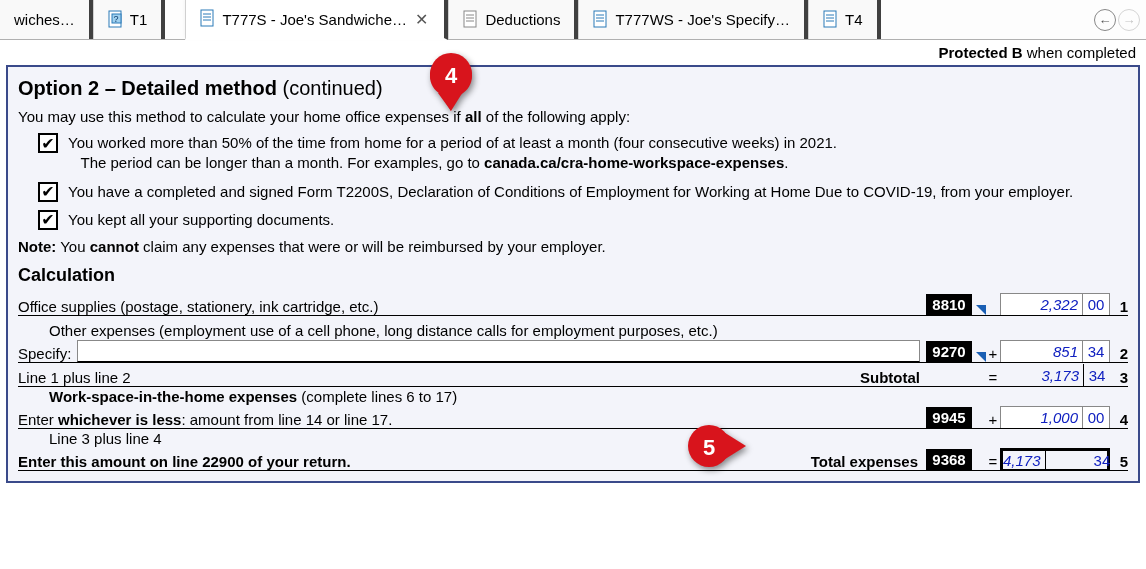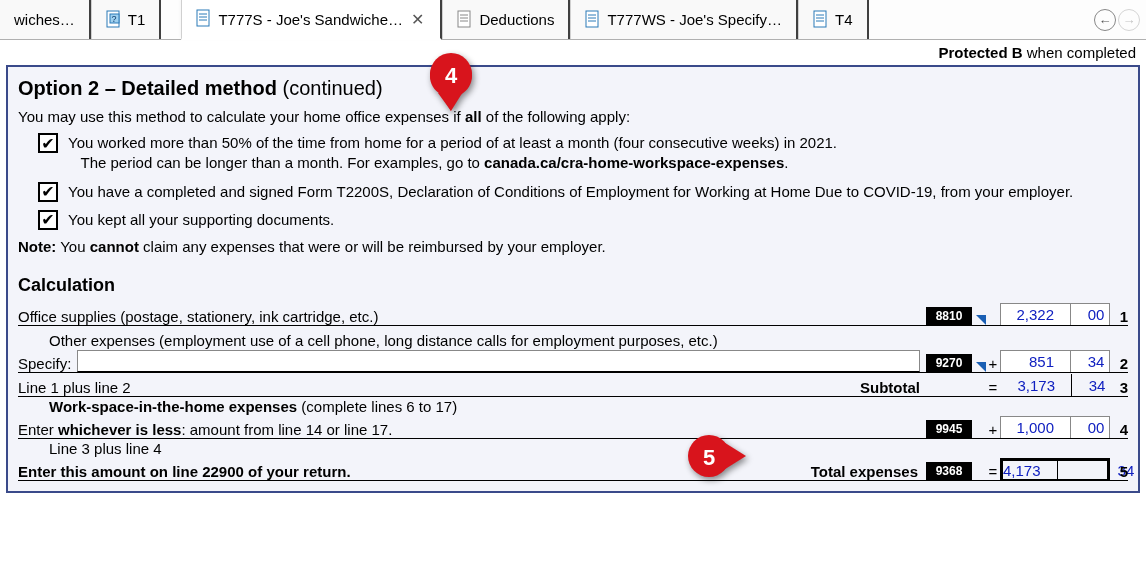--- a/index.html
+++ b/index.html
@@ -17,21 +17,21 @@
     height: 40px;
     background: #fdfdfd;
     border-bottom: 1px solid #b0b0b0;
     position: relative;
   }
   .tab {
     display: flex;
     align-items: center;
     gap: 6px;
     padding: 13px 14px;
-    border-right: 2px solid #404040;
+    border-right: 4px solid #404040;
     border-left: 1px solid #d0d0d0;
     background: #f9f9f9;
     cursor: pointer;
     white-space: nowrap;
     text-align: right;
   }
   .tab.first { border-left: none; }
   .tab.active {
     background: #fff;
     border-bottom: 2px solid #fff;
@@ -82,41 +82,41 @@
     display: flex;
     gap: 10px;
     margin: 4px 0 8px 20px;
     align-items: flex-start;
   }
   .checkbox {
     width: 20px; height: 20px; border: 2px solid #000; background:#fff;
     display:flex;align-items:center;justify-content:center;font-size:16px;flex:0 0 20px;
   }
   .check-text { flex:1; line-height:1.35; }
-  .note { margin:6px 0 20px 0; }
+  .note { margin:6px 0 10px 0; }
   h3.calc { margin:8px 0 6px 0; font-size:18px; }
   .line {
     display:flex;
     align-items:flex-end;
     border-bottom:1px solid #000;
     padding:1px 0 0 0;
     min-height:23px;
   }
   .line.noborder { border-bottom:none;margin-left:31px; }
   .line .lbl { flex:1; padding-right:8px; }
   .spec-input {
     flex:1;
     height:22px;
     background:linear-gradient(#fff,#fff);
     border:1px solid #888;
     border-bottom:1px solid #000;
     margin-right:6px;
   }
   .boxcode {
-    background:#000;color:#fff;font-weight:bold;padding:2px 6px;font-size:12px;
+    background:#000;color:#fff;font-weight:bold;padding:2px 6px;font-size:15px;
     margin-right:2px; min-width:46px; text-align:center;
   }
   .marker {
     width:12px;height:10px;position:relative;
   }
   .marker::before{
     content:"";position:absolute;top:0;right:0;
     border-top:10px solid #1a5fb4;border-left:10px solid transparent;
   }
   .op {
@@ -125,26 +125,26 @@
   .amt {
     width:110px;
     border:1px solid #888;
     border-bottom:none;
     background:#fff;
     display:flex;
     height:22px;
   }
   .amt.plain { border:none;background:transparent; }
   .dollars{
-    flex:1;text-align:left;padding-right:16px;color:#1020c0;
+    flex:1;text-align:left;padding-right:4px;color:#1020c0;
     border-right:1px solid #888;
-    display:flex;align-items:center;justify-content:flex-end;
+    display:flex;align-items:center;justify-content:flex-end;font-style:italic;
   }
   .cents{
-    width:26px;text-align:center;color:#1020c0;display:flex;align-items:center;justify-content:center;margin-left:12px;
+    width:26px;text-align:center;color:#1020c0;display:flex;align-items:center;justify-content:center;
   }
   .plain .dollars{border-right:1px solid #000;}
   .ln-num {
     width:18px;text-align:right;font-weight:bold;padding-left:6px;
   }
   .subtotal-lbl{font-weight:bold;padding-right:8px;}
   .heavy-top { border-top:3px solid #000; }
   .callout {
     position:absolute;
     width:46px;height:60px;

